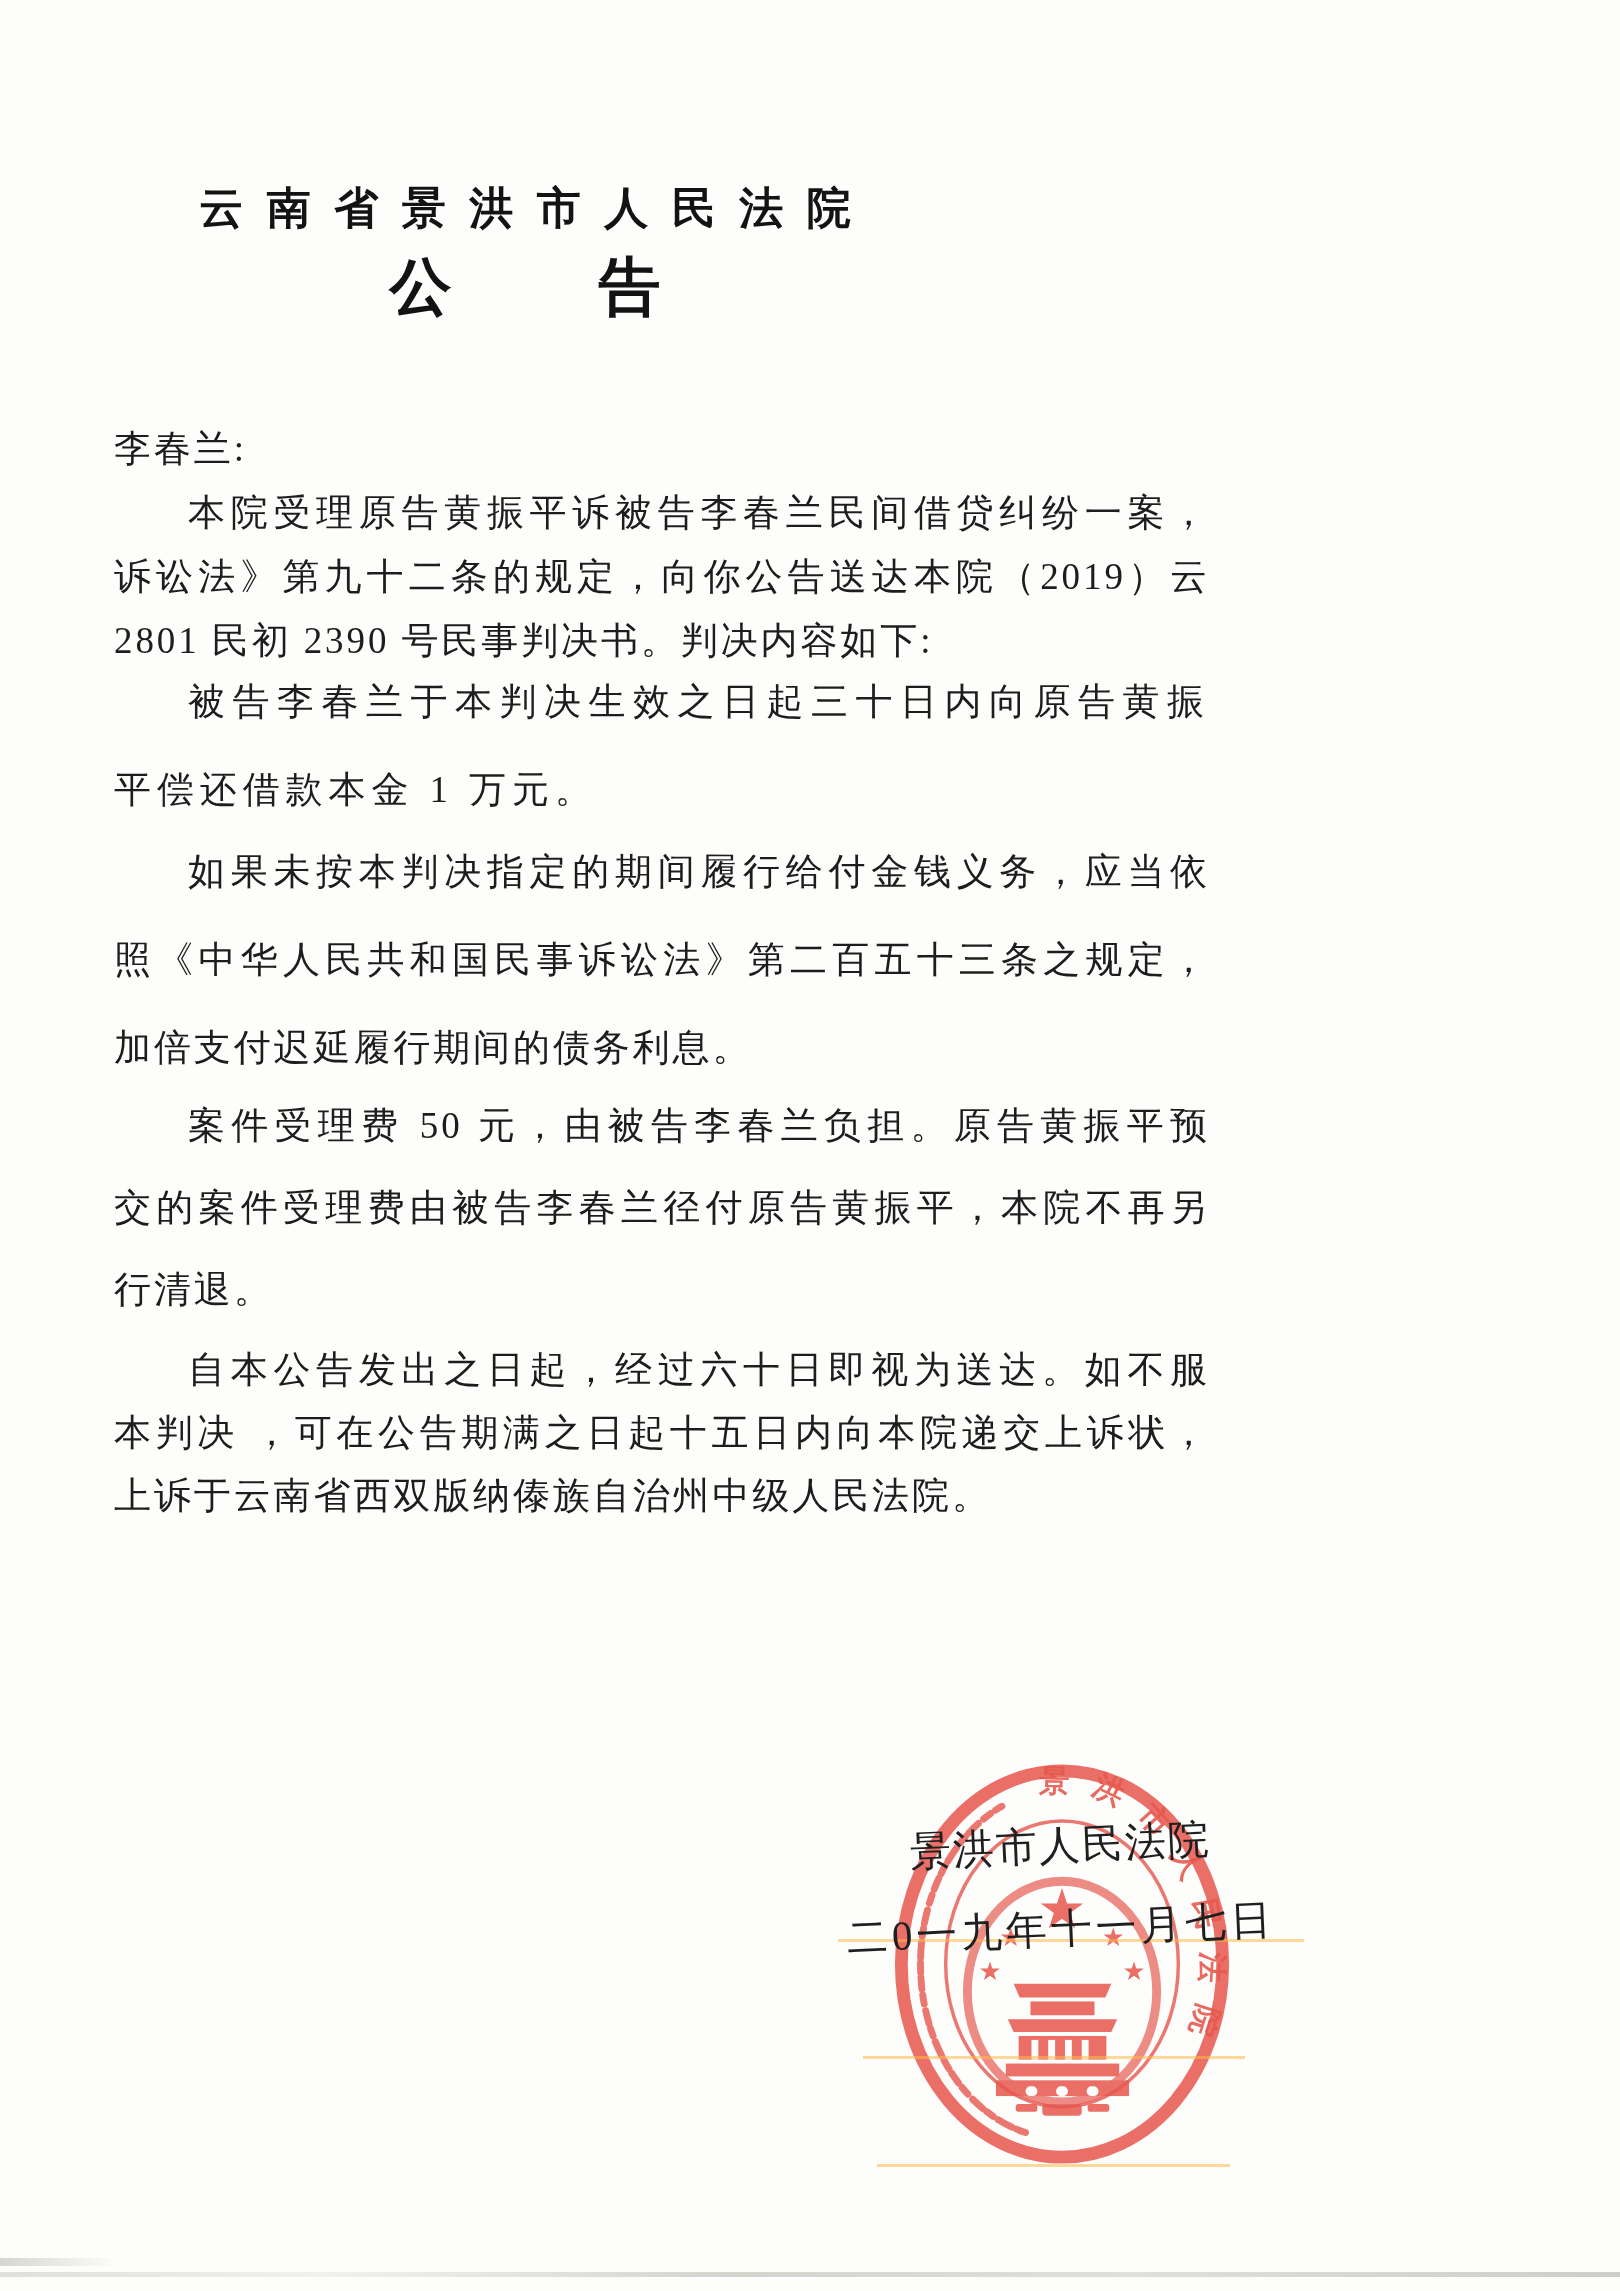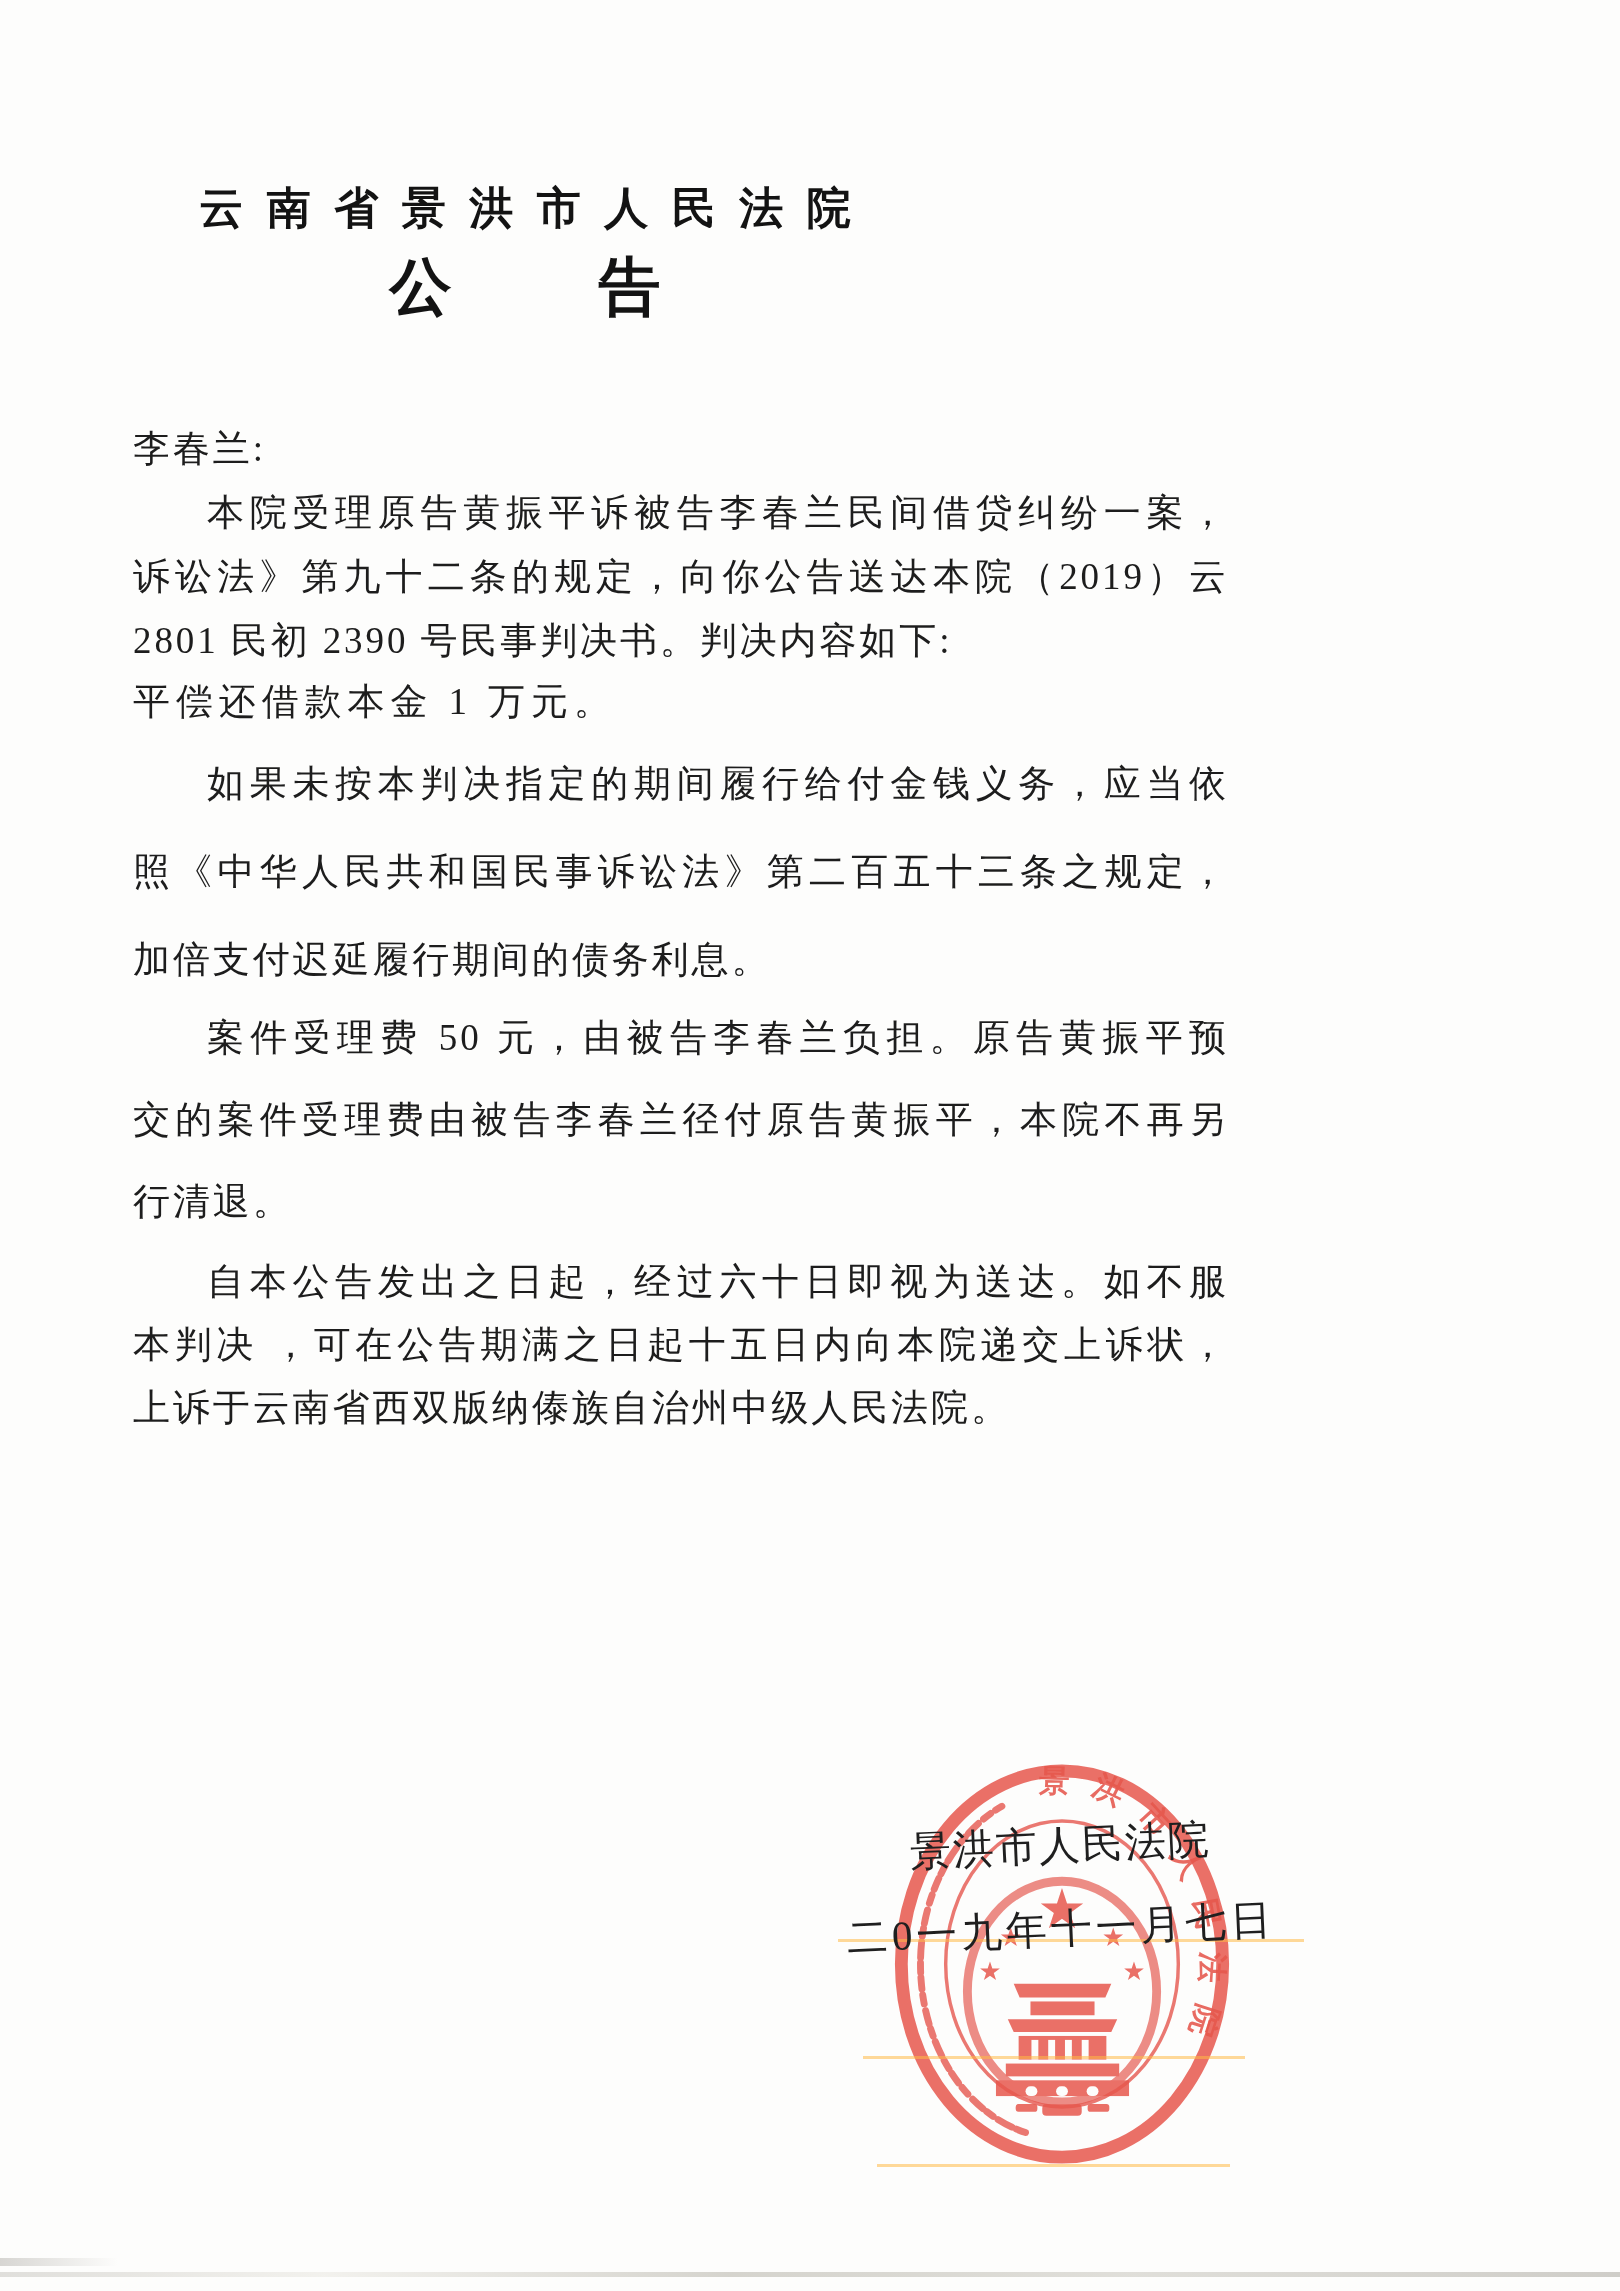--- a/index.html
+++ b/index.html
@@ -7,21 +7,21 @@
        font-family:"Liberation Serif","DejaVu Serif",serif;color:#1d1d1d;}
   .page{position:absolute;inset:0;}
 
   
   .title-block{position:absolute;left:118px;top:137px;width:814px;text-align:center;
                font-family:"Liberation Sans","DejaVu Sans",sans-serif;color:#131313;}
   .court-title{font-size:44px;font-weight:700;letter-spacing:23.5px;text-indent:23.5px;line-height:69px;margin-top:36px;}
   .doc-title{font-size:62px;font-weight:700;letter-spacing:147px;text-indent:147px;line-height:78px;margin-top:5.9px;}
 
   
-  .body-block{position:absolute;left:133px;top:417px;width:1096px;font-size:37px;letter-spacing:2.9px;}
+  .body-block{position:absolute;left:114px;top:417px;width:1096px;font-size:37px;letter-spacing:2.9px;}
   .line{text-align:justify;}
   .l-fill{text-align-last:justify;}
   .l-first{text-indent:2em;}
   .addressee{line-height:64px;}
   .p1{line-height:64px;}
   .p2{line-height:88px;margin-top:-14.7px;letter-spacing:5.9px;}
   .p3{line-height:88px;margin-top:-5.9px;}
   .p4{line-height:82px;margin-top:-7.8px;}
   .p5{line-height:63px;margin-top:6.9px;}
   .undertaker{line-height:64px;margin-top:62px;text-indent:2em;}
@@ -57,20 +57,21 @@
   <div class="body-block">
     <div class="line addressee">李春兰:</div>
 
     <div class="p1">
       <div class="line l-first l-fill">本院受理原告黄振平诉被告李春兰民间借贷纠纷一案，</div>
       <div class="line l-fill">诉讼法》第九十二条的规定，向你公告送达本院（2019）云</div>
       <div class="line">2801 民初 2390 号民事判决书。判决内容如下:</div>
     </div>
 
     <div class="p2">
+      <div class="line l-first l-fill">被告李春兰于本判决生效之日起三十日内向原告黄振</div>
       <div class="line">平偿还借款本金 1 万元。</div>
     </div>
 
     <div class="p3">
       <div class="line l-first l-fill">如果未按本判决指定的期间履行给付金钱义务，应当依</div>
       <div class="line l-fill">照《中华人民共和国民事诉讼法》第二百五十三条之规定，</div>
       <div class="line">加倍支付迟延履行期间的债务利息。</div>
     </div>
 
     <div class="p4">

